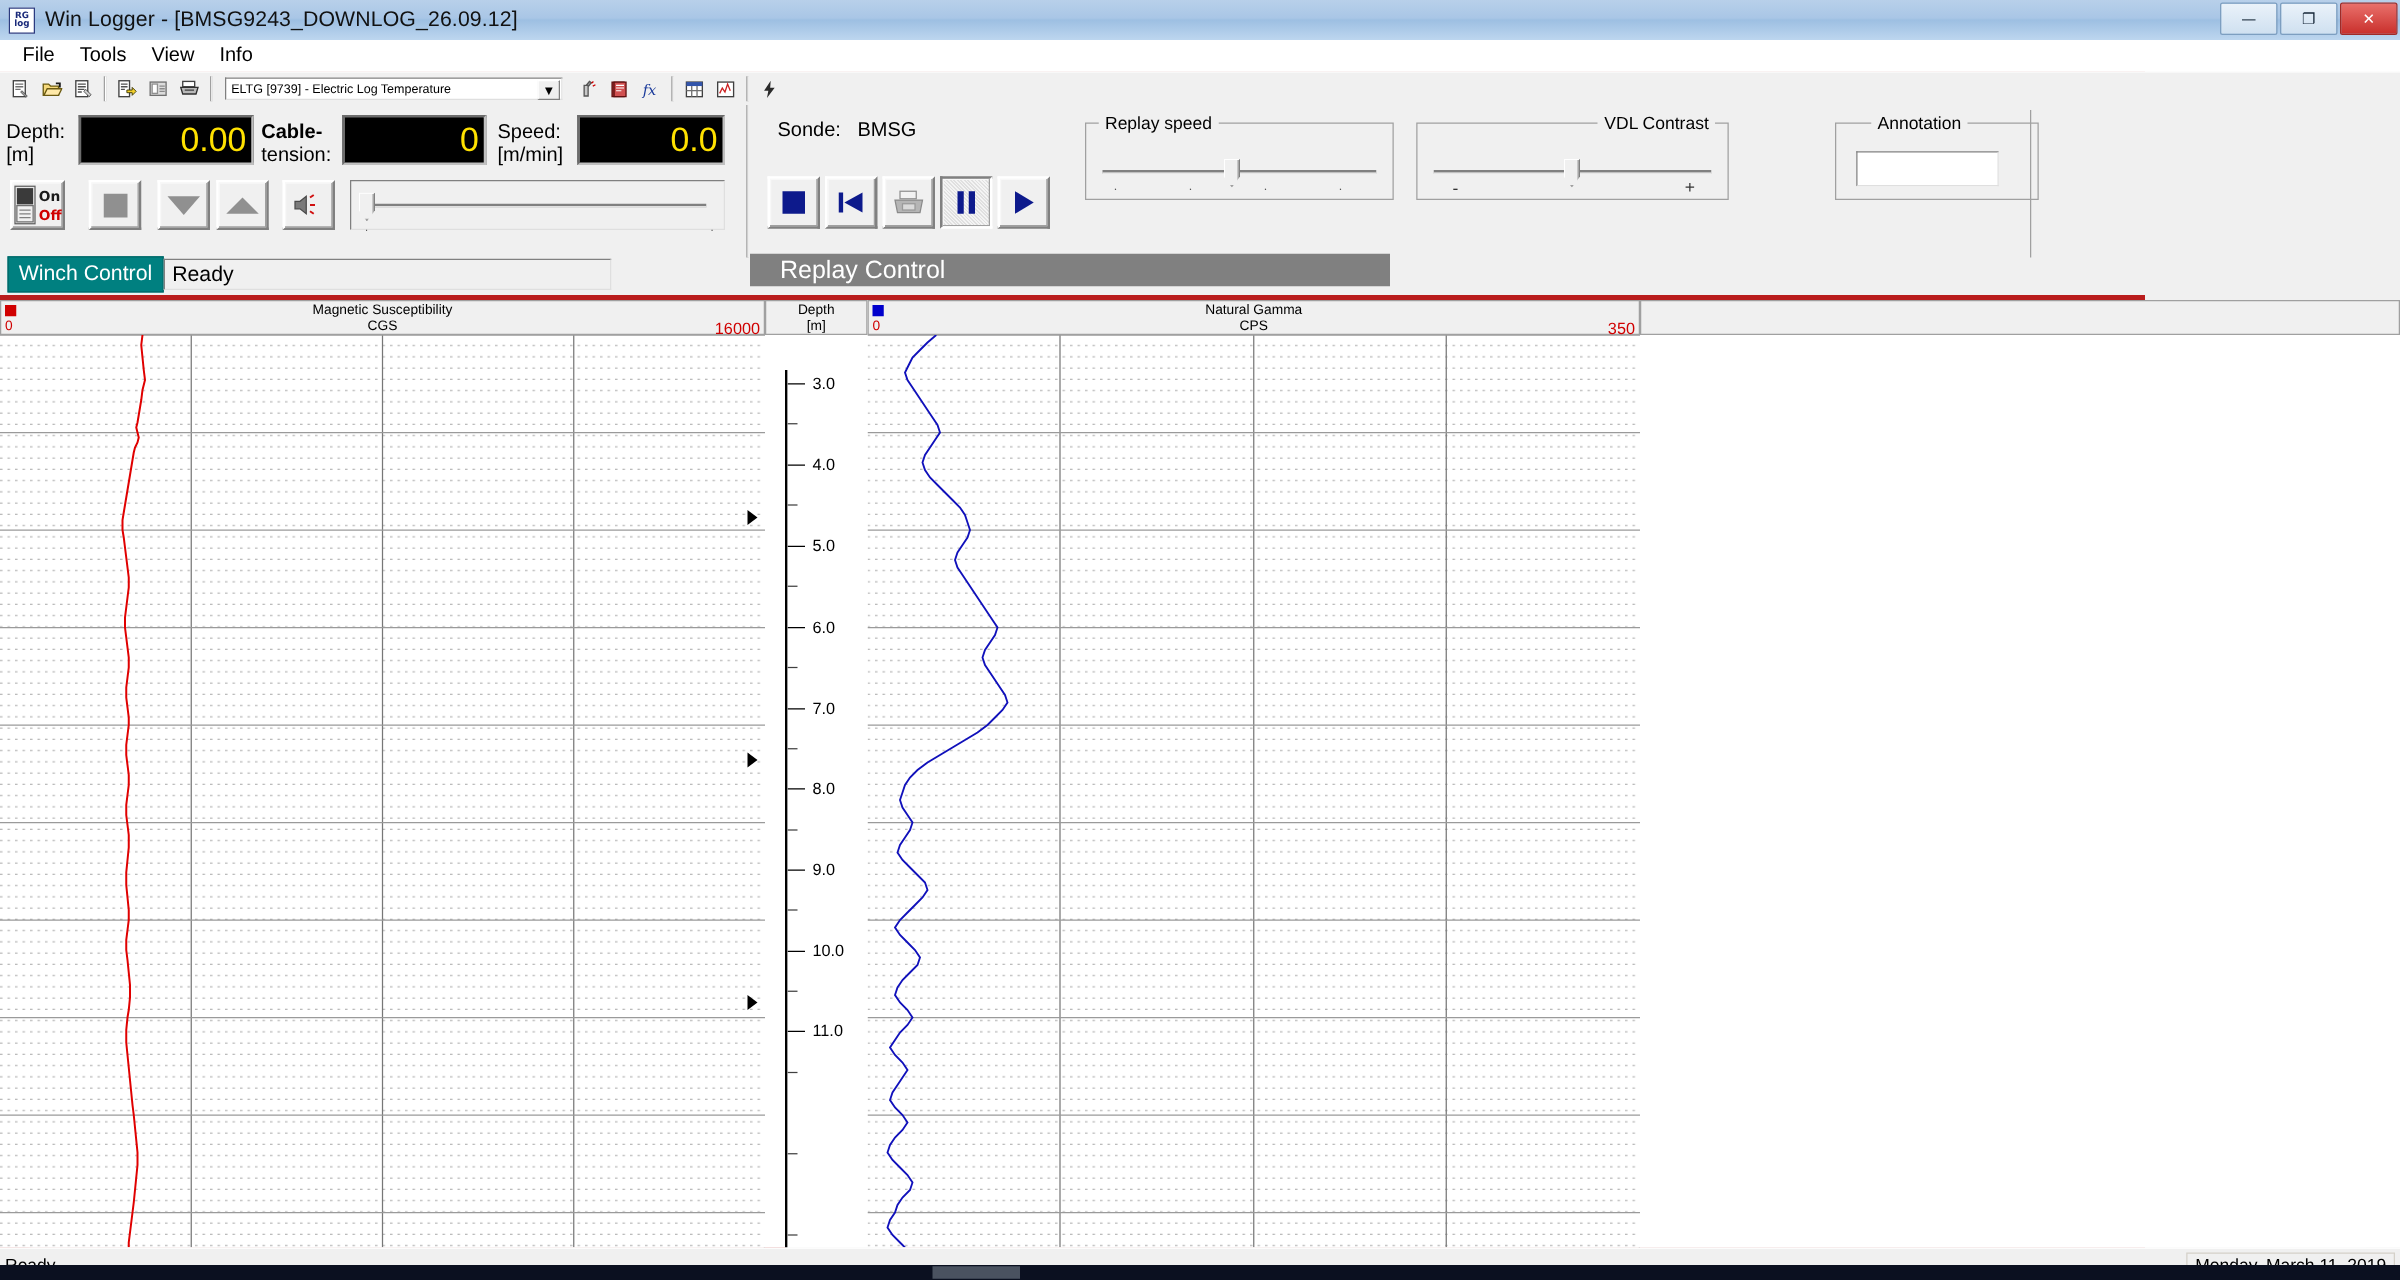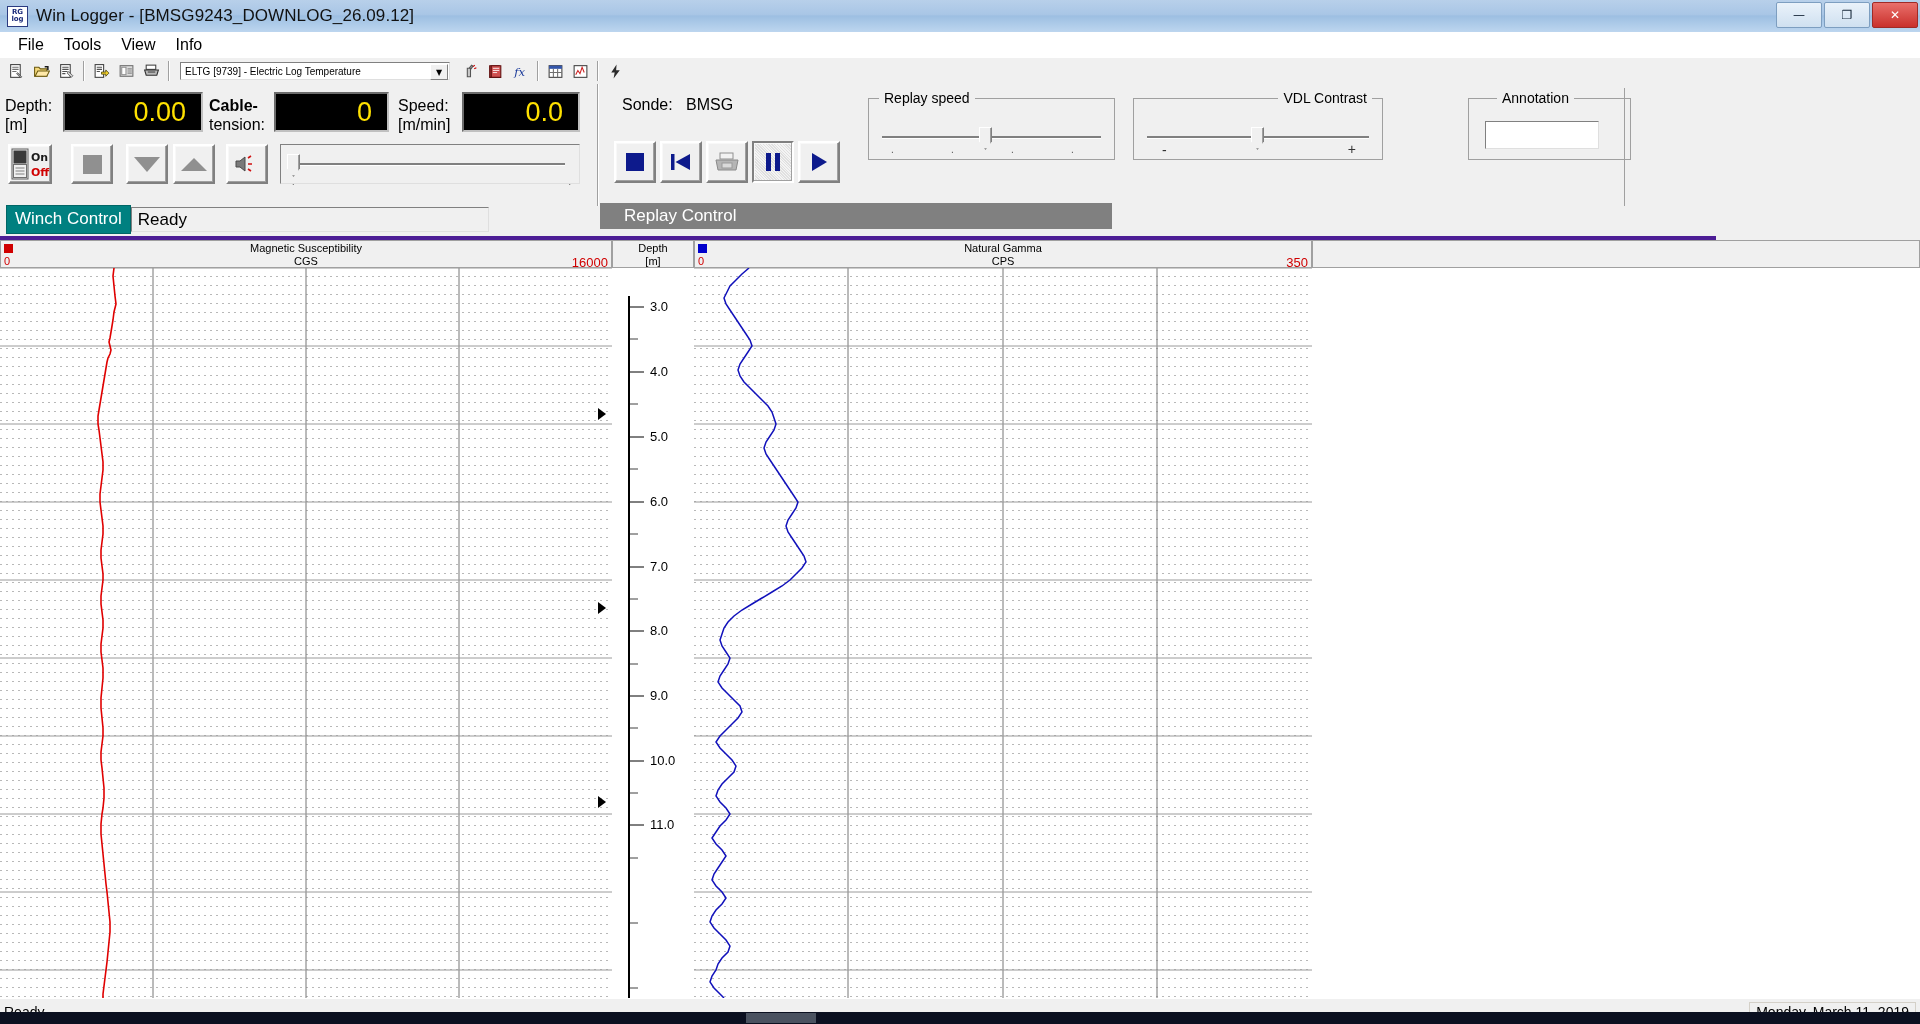--- a/index.html
+++ b/index.html
@@ -2,21 +2,21 @@
 <html><head>
 <meta charset="utf-8">
 <style>
   html,body{margin:0;padding:0;}
   body{
     width:1920px;height:1024px;overflow:hidden;
     font-family:"Liberation Sans", sans-serif;
     background:#f0f0f0;
     -webkit-font-smoothing:none;
   }
-  #app{position:relative;width:1716px;height:1024px;background:#4c1d95;}
+  #app{position:relative;width:1716px;height:1024px;background:#b91c1c;}
 
   
   .titlebar{
     position:absolute;left:0;top:0;width:1920px;height:32px;
     background:linear-gradient(to bottom,#b8d0ea 0%,#a9c6e6 45%,#9dbfe2 50%,#bdd6ef 100%);
     border-bottom:1px solid #7a9cc0;
     display:flex;align-items:center;
   }
   .tb-icon{
     width:19px;height:19px;margin-left:7px;margin-right:8px;
@@ -69,21 +69,21 @@
     background:#f0f0f0;border:1px solid #fff;border-right-color:#808080;border-bottom-color:#808080;
     display:flex;align-items:center;justify-content:center;font-size:8px;color:#000;
     font-family:"DejaVu Sans",sans-serif;
   }
 
   
   .ctlpanel{position:absolute;left:0;top:84px;width:1920px;height:152px;background:#f0f0f0;}
   .lcd{
     background:#000;color:#ffe100;font-size:27px;
     display:flex;align-items:center;justify-content:flex-end;
-    padding-right:15px;box-sizing:border-box;
+    padding-right:4px;box-sizing:border-box;
     border:2px inset #c0c0c0;
     font-family:"Liberation Sans",sans-serif;
   }
   .lbl{font-size:16px;color:#000;line-height:19px;}
 
   .btn3d{
     background:#f0f0f0;
     border:2px solid;
     border-color:#fff #808080 #808080 #fff;
     box-shadow:inset -1px -1px 0 #a0a0a0, inset 1px 1px 0 #f8f8f8;
@@ -115,21 +115,21 @@
     padding:3px 8px 4px 8px;border:1px solid #006666;
   }
   .winch-status{
     width:358px;height:25px;background:#f0f0f0;border:1px solid #808080;
     border-right-color:#dfdfdf;border-bottom-color:#dfdfdf;
     display:flex;align-items:center;padding-left:6px;font-size:17px;color:#000;box-sizing:border-box;
   }
 
   .replay-banner{
     position:absolute;left:600px;top:203px;width:512px;height:26px;
-    background:#808080;color:#fff;font-size:17px;
+    background:#808080;color:#fff;font-size:20px;
     display:flex;align-items:center;padding-left:24px;box-sizing:border-box;
   }
 
   
   .logarea{position:absolute;left:0;top:240px;width:1920px;height:758px;background:#fff;border-radius:27px;}
   .trackhdr{
     position:absolute;top:0;height:28px;background:#f0f0f0;
     border:1px solid #a0a0a0;box-sizing:border-box;
   }
   .th-name{

